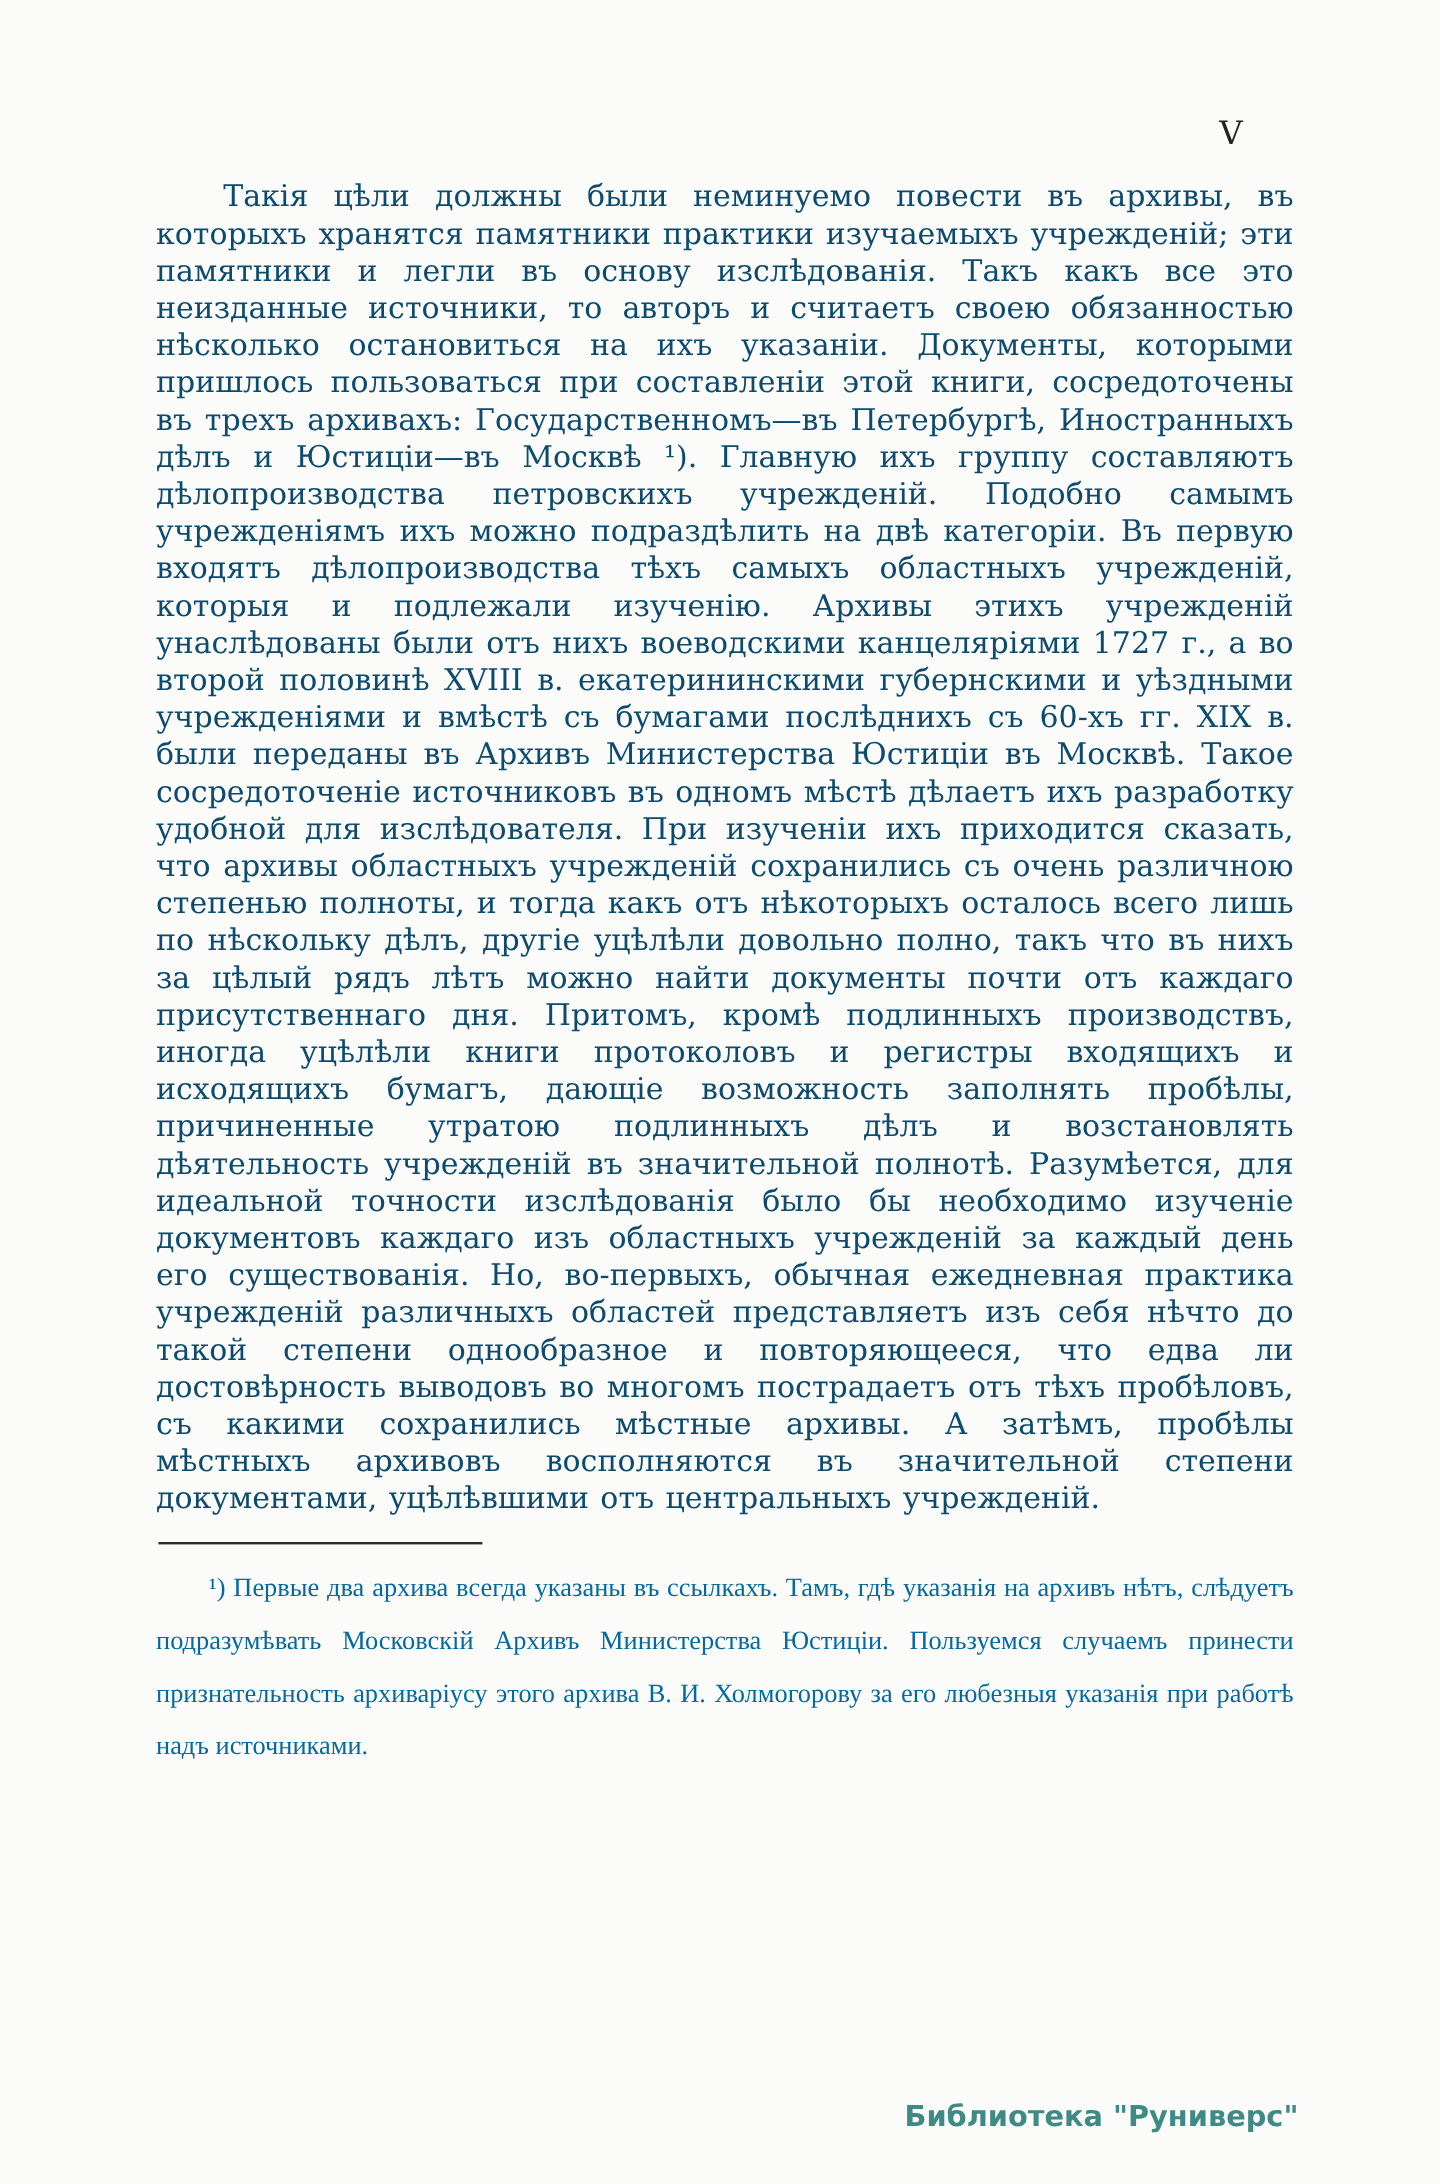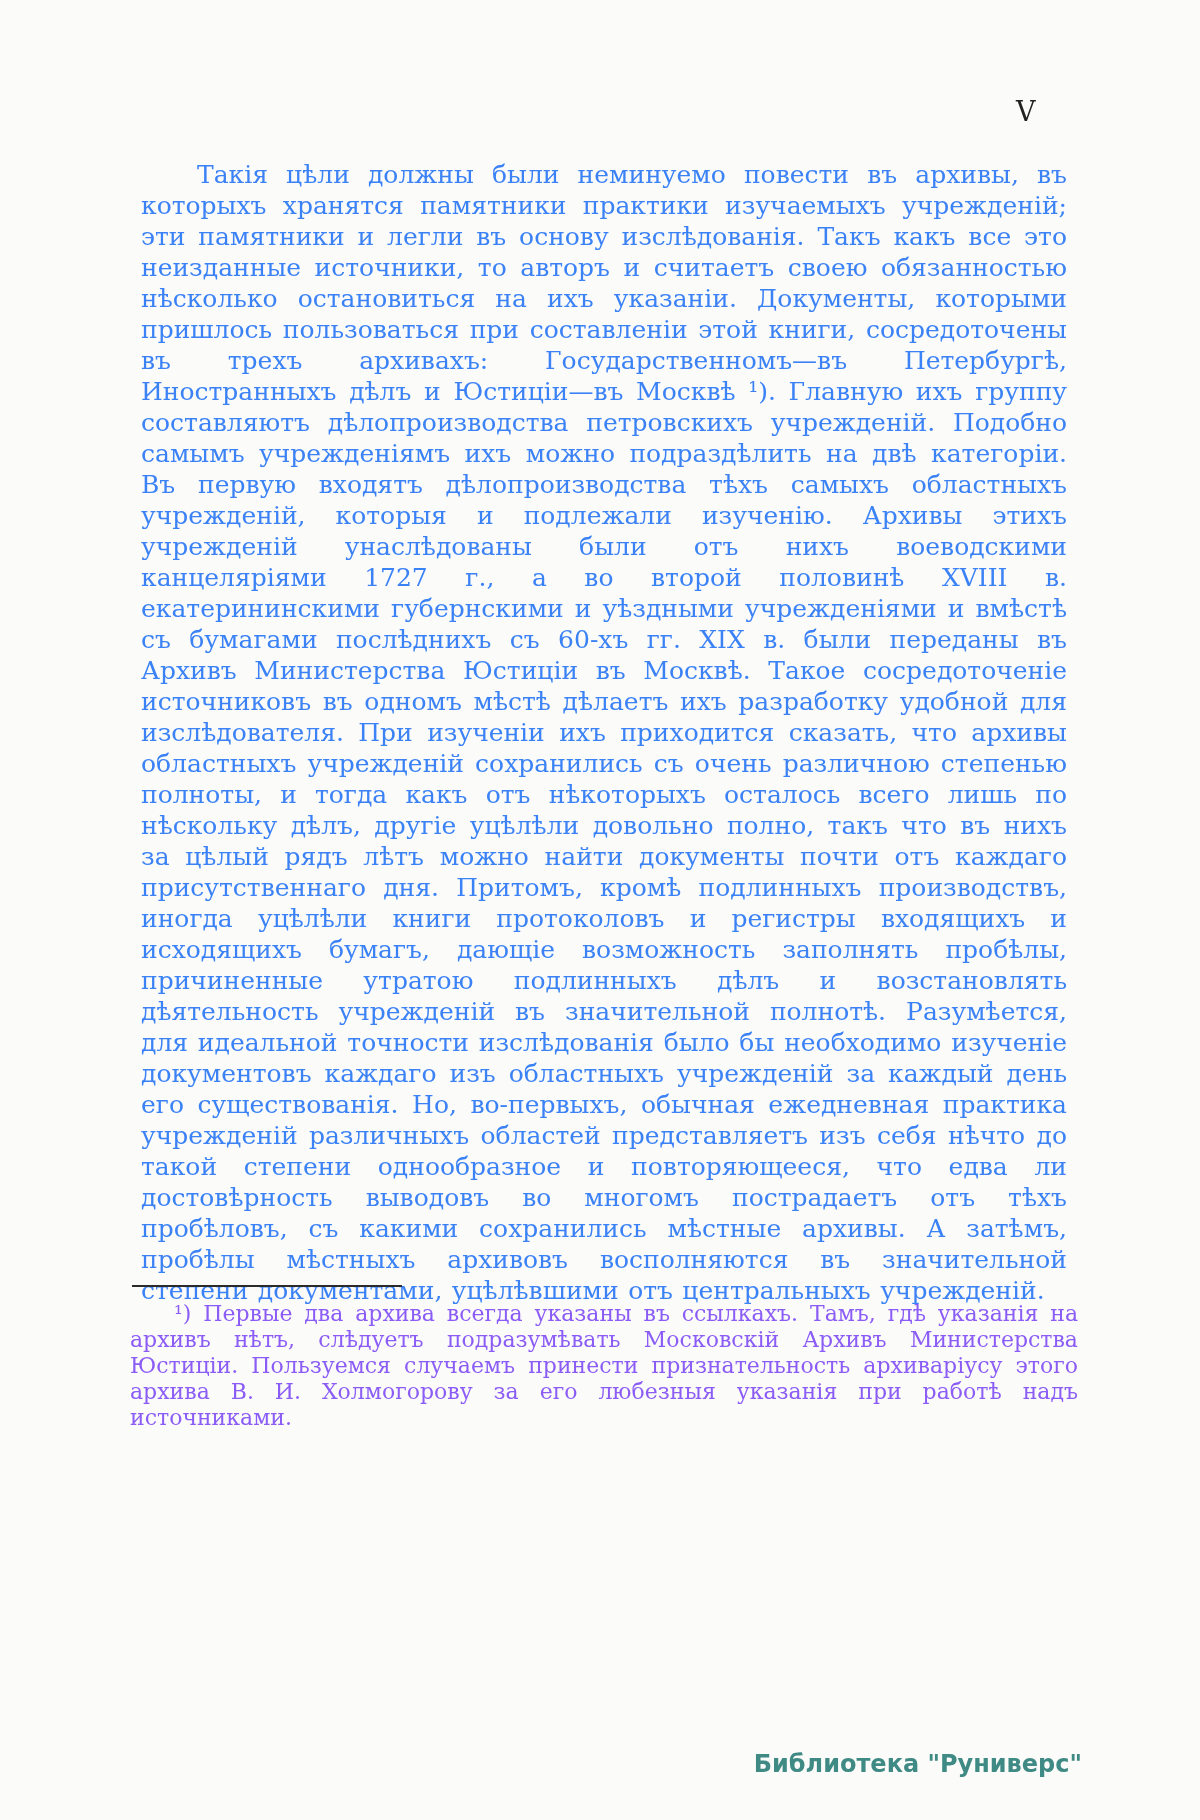--- a/index.html
+++ b/index.html
@@ -24,48 +24,49 @@
     letter-spacing: 1px;
     color: #222;
   }
   .body-text {
     position: absolute;
     top: 148px;
     left: 130px;
     width: 948px;
   }
   .body-text p {
-    margin: 11px;
+    margin: 0;
     font-size: 25px;
     line-height: 31px;
     text-align: justify;
     text-indent: 56px;
     word-spacing: 1.5px;
-    color: #3b82f6;
+    color: #0c4a6e;
   }
   .footnote-rule {
     position: absolute;
     top: 1285px;
     left: 132px;
     width: 270px;
     height: 0;
     border: none;
     border-top: 2px solid #2b2b2b;
     margin: 0;
   }
   .footnote {
     position: absolute;
     top: 1301px;
     left: 130px;
     width: 948px;
     font-size: 22px;
-    line-height: 26px;
+    line-height: 44px;
     text-align: justify;
     text-indent: 44px;
-    color: #8b5cf6;
+    color: #0369a1;
+    font-family: Liberation Serif, serif;
   }
   .watermark {
     position: absolute;
     top: 1750px;
     left: 0;
     width: 1082px;
     text-align: right;
     font-family: "DejaVu Sans", sans-serif;
     font-weight: bold;
     font-size: 24px;

